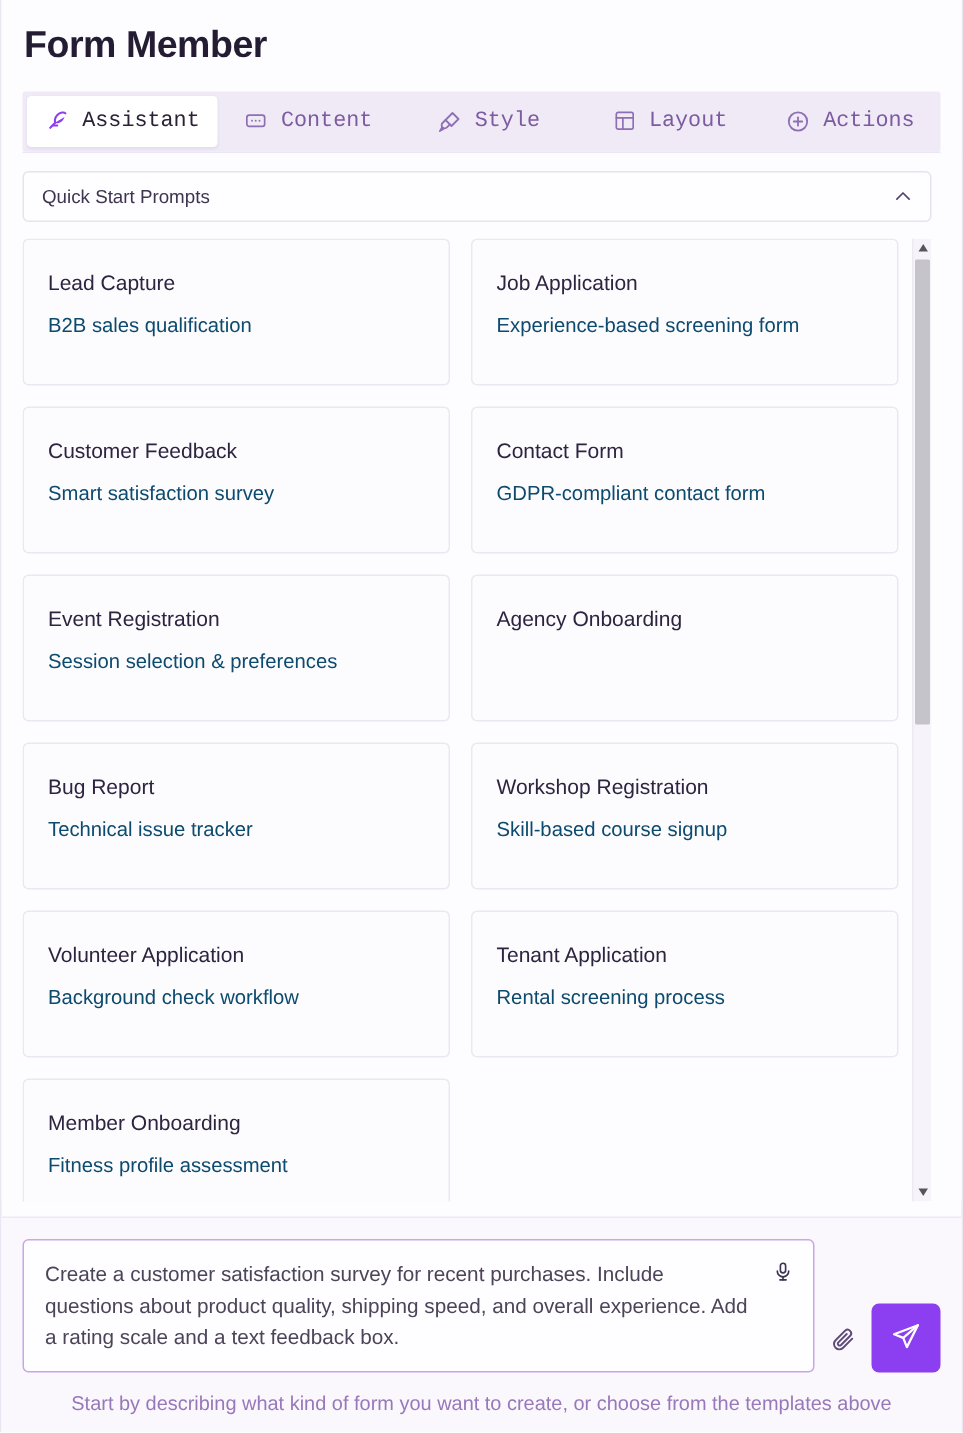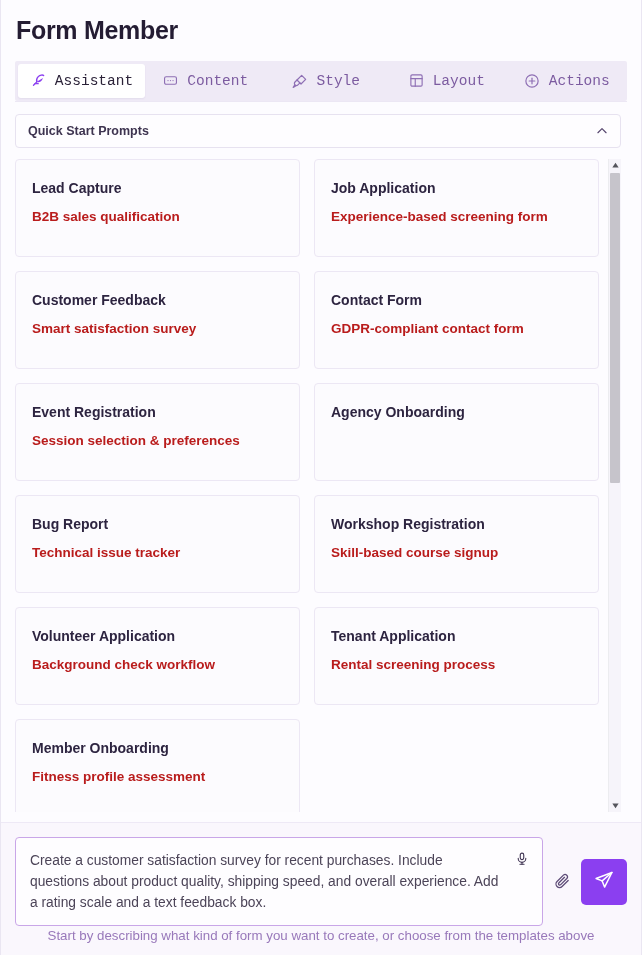--- a/index.html
+++ b/index.html
@@ -91,21 +91,20 @@
   }
 
   
   .body {
     flex: 1 1 auto;
     display: flex;
     flex-direction: column;
     padding: 12px 20px 0 14px;
     min-height: 0;
     background: #fdfcff;
-    font-weight: bold;
   }
 
   
   .accordion {
     height: 34px;
     border: 1px solid #e7e2f0;
     border-radius: 4px;
     background: #fefdff;
     display: flex;
     align-items: center;
@@ -150,21 +149,21 @@
     overflow: hidden;
   }
   .tcard-title {
     font-size: 14px;
     color: #2d2440;
     line-height: 1.2;
     margin-bottom: 12px;
   }
   .tcard-desc {
     font-size: 13.5px;
-    color: #b91c1c;
+    color: #0c4a6e;
     line-height: 1.25;
   }
 
   
   .scrollbar {
     position: absolute;
     top: 0;
     right: 0;
     width: 13px;
     height: 100%;
@@ -197,21 +196,21 @@
   
   .composer-zone {
     flex: 0 0 auto;
     background: #faf7fd;
     border-top: 1px solid #eee9f6;
     padding: 14px 14px 10px 14px;
     margin-top: 10px;
   }
   .composer-row {
     display: flex;
-    align-items: center;
+    align-items: flex-end;
     gap: 0;
   }
   .input-shell {
     position: relative;
     flex: 1 1 auto;
     border: 1.5px solid #c9a6e8;
     border-radius: 4px;
     background: #fefdff;
     min-height: 86px;
     padding: 12px 40px 12px 14px;
@@ -256,20 +255,21 @@
     border-radius: 5px;
     background: #8b3ff0;
     display: flex;
     align-items: center;
     justify-content: center;
     border: none;
     cursor: pointer;
     color: #ffffff;
   }
   .hint {
+    margin-top: 11px;
     text-align: center;
     font-size: 13.3px;
     line-height: 19px;
     color: #9878ba;
     padding: 0 14px;
   }
 </style>
 </head>
 <body>
 

